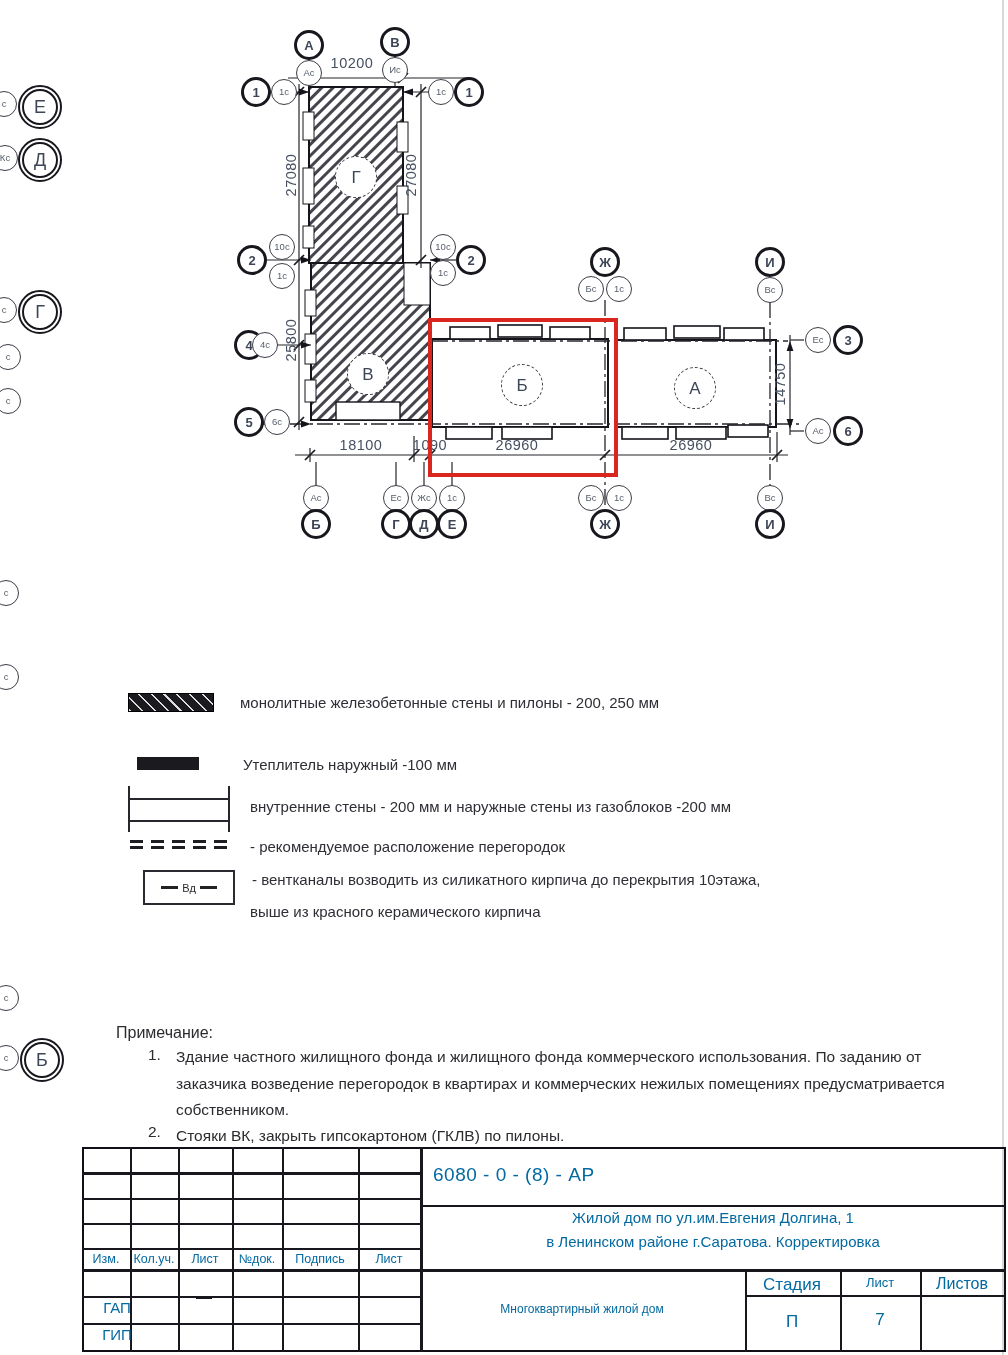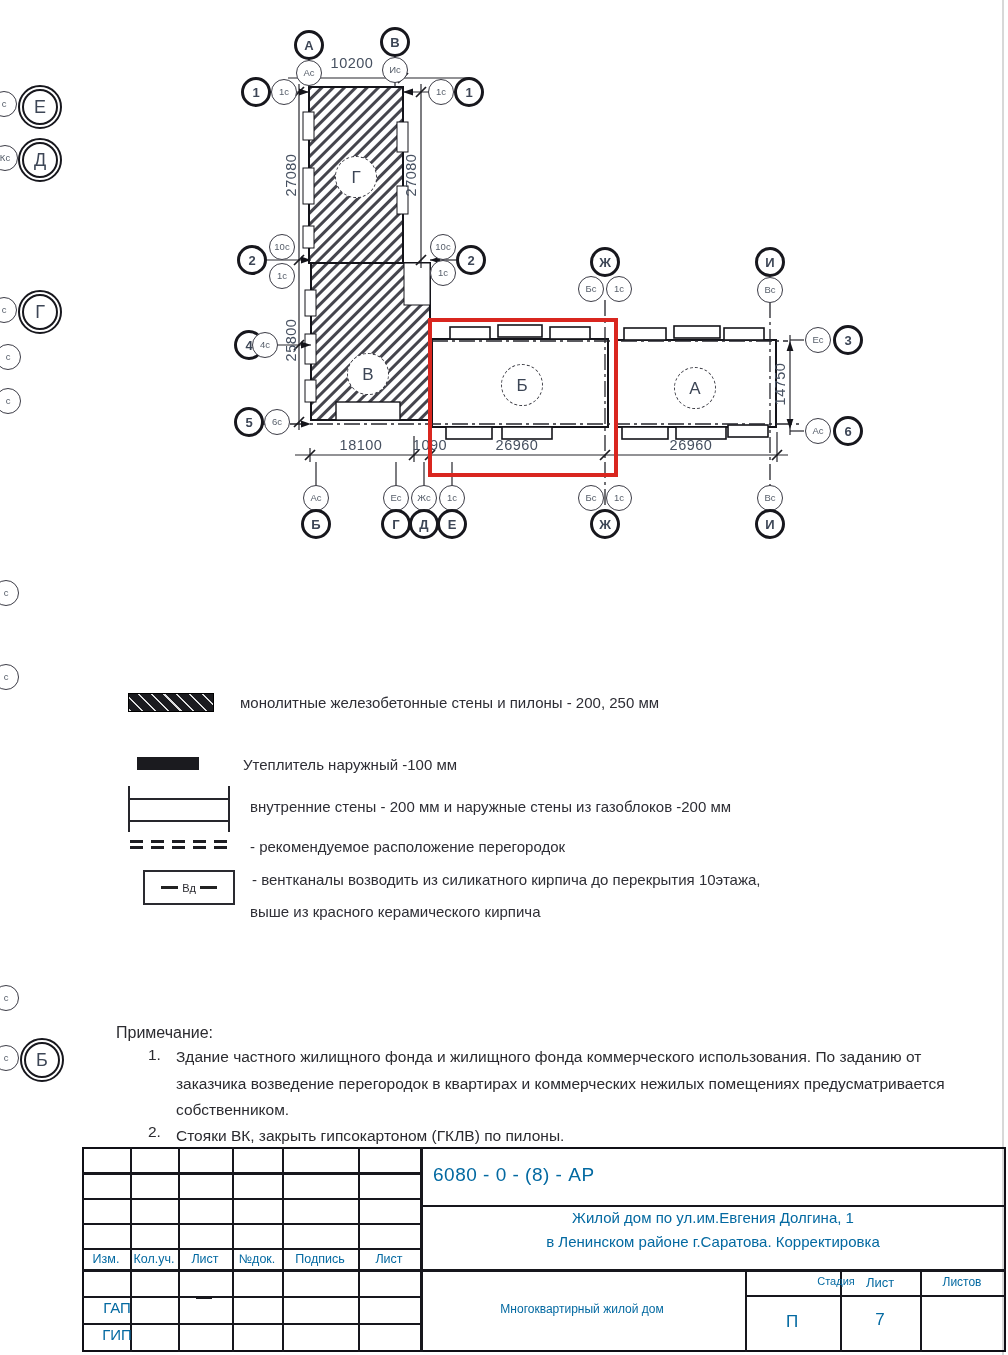--- a/index.html
+++ b/index.html
@@ -298,22 +298,22 @@
     <div class="stamp-text center-x" style="left:117px;top:1299px;font-size:15px;">ГАП</div>
     <div class="stamp-text center-x" style="left:117px;top:1326px;font-size:15px;">ГИП</div>
 
     <div class="stamp-text" style="left:433px;top:1164px;font-size:19px;letter-spacing:.5px;">6080 - 0 - (8) - АР</div>
 
     <div class="stamp-text center-x" style="left:713px;top:1209px;font-size:15px;">Жилой дом по ул.им.Евгения Долгина, 1</div>
     <div class="stamp-text center-x" style="left:713px;top:1233px;font-size:15px;">в Ленинском районе г.Саратова. Корректировка</div>
 
     <div class="stamp-text center-x" style="left:582px;top:1302px;font-size:12px;">Многоквартирный жилой дом</div>
 
-    <div class="stamp-text center-x" style="left:836px;top:1275px;font-size:11px;">Стадия</div>
+    <div class="stamp-text center-x" style="left:792px;top:1275px;font-size:17px;">Стадия</div>
     <div class="stamp-text center-x" style="left:880px;top:1275px;font-size:13px;">Лист</div>
-    <div class="stamp-text center-x" style="left:962px;top:1275px;font-size:12px;">Листов</div>
+    <div class="stamp-text center-x" style="left:962px;top:1275px;font-size:16px;">Листов</div>
     <div class="stamp-text center-x" style="left:792px;top:1312px;font-size:17px;">П</div>
     <div class="stamp-text center-x" style="left:880px;top:1310px;font-size:17px;">7</div>
     <div class="stamp-text center-x" style="left:962px;top:1310px;font-size:17px;"></div>
   </div>
 
   <div id="page-edge"></div>
 </div>
 
 </body></html>

